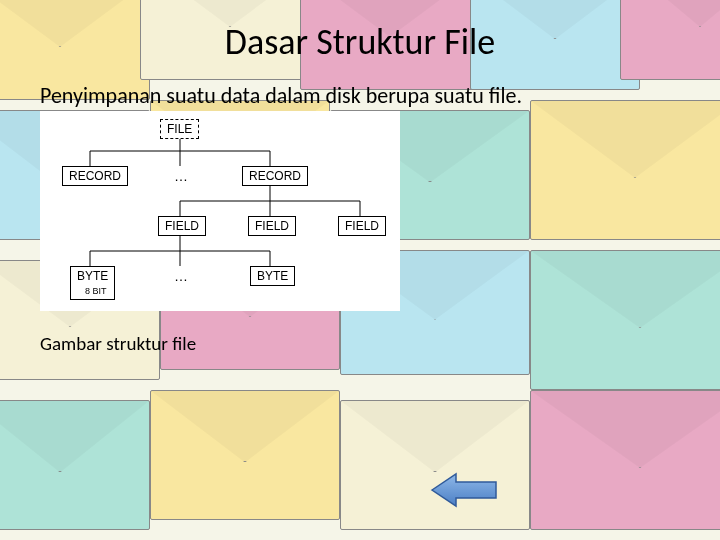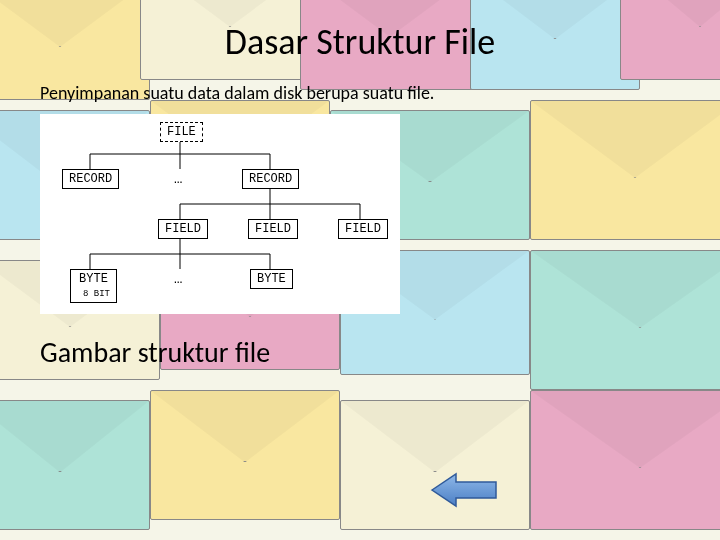--- a/index.html
+++ b/index.html
@@ -36,30 +36,30 @@
     padding: 20px 40px;
   }
   .title {
     font-size: 36px;
     text-align: center;
     color: #000;
     margin-bottom: 18px;
     font-weight: 400;
   }
   .subtitle {
-    font-size: 18px;
+    font-size: 22px;
     color: #000;
-    margin-bottom: 10px;
+    margin-bottom: 2px;
   }
   .diagram {
     background: #fff;
     width: 360px;
     height: 200px;
     position: relative;
-    font-family: Liberation Mono, monospace;
+    font-family: Liberation Sans, sans-serif;
     font-size: 12px;
     margin-bottom: 20px;
   }
   
   .diagram { overflow: hidden; }
   .node {
     position: absolute;
     border: 1px solid #000;
     padding: 2px 6px;
     background: #fff;
@@ -73,21 +73,21 @@
   }
   svg.lines {
     position: absolute;
     top: 0; left: 0;
     width: 360px;
     height: 200px;
     pointer-events: none;
   }
   svg.lines line { stroke: #000; stroke-width: 1; }
   .caption {
-    font-size: 28px;
+    font-size: 19px;
     color: #000;
     margin-top: 18px;
     line-height: 1.35;
   }
   .caption .italic { font-style: italic; }
   .arrow-icon {
     position: absolute;
     left: 430px;
     top: 470px;
     z-index: 2;

